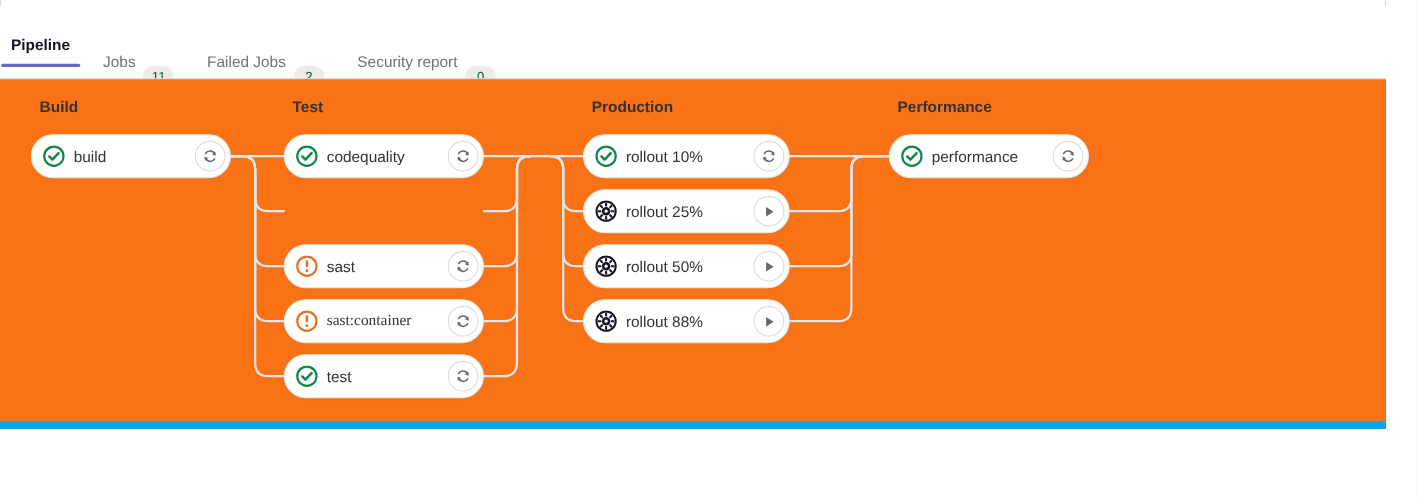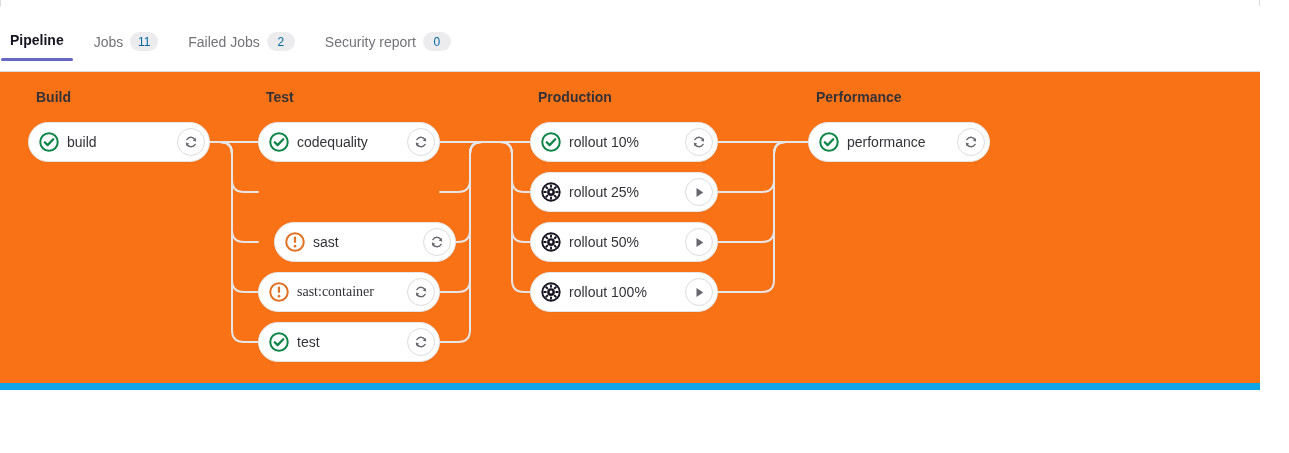--- a/index.html
+++ b/index.html
@@ -30,21 +30,21 @@
   }
   .tab .tab-label{white-space:nowrap;}
   .tab.active .tab-label{color:#171321;font-weight:700;}
   .tab.active:after{
     content:"";position:absolute;left:1px;right:1px;bottom:0;height:3px;
     background:#6666c4;border-radius:2px;z-index:2;
   }
   .badge{
     display:inline-flex;align-items:center;justify-content:center;
     min-width:14px;height:19px;padding:0 7px;border-radius:10px;
-    background:#ececef;color:#0369a1;font-size:12px;line-height:1;
+    background:#ececef;color:#14532d;font-size:12px;line-height:1;margin-top:28px;
   }
   
   .panel{
     position:absolute;left:0;top:72px;width:1260px;height:318px;
     background:#f97316;border-bottom:7px solid #0ea5e9;box-sizing:border-box;
     overflow:hidden;
   }
   .graph{position:absolute;left:0;top:0;width:1260px;height:318px;}
   .svg-links{position:absolute;left:0;top:0;width:1260px;height:318px;}
   
@@ -149,21 +149,21 @@
             <span style="display: flex; align-items: center; justify-content: center;">
               <svg viewBox="0 0 16 16" width="14" height="14">
                 <path d="M13.1 6.6 A5.4 5.4 0 0 0 3.3 5.2" fill="none" stroke="#66666e" stroke-width="1.55" stroke-linecap="round"></path>
                 <path d="M2.9 9.4 A5.4 5.4 0 0 0 12.7 10.8" fill="none" stroke="#66666e" stroke-width="1.55" stroke-linecap="round"></path>
                 <path d="M13.7 3.4 L13.3 7.0 L9.8 6.3 Z" fill="#66666e"></path>
                 <path d="M2.3 12.6 L2.7 9.0 L6.2 9.7 Z" fill="#66666e"></path>
               </svg>
             </span>
           </button>
         </div>
-        <div class="job" style="top: 150px; left: 16px; width: 182px;">
+        <div class="job" style="top: 150px; left: 0px; width: 182px;">
           <span class="job-status"><svg viewBox="0 0 16 16" width="20" height="20">
               <circle cx="8" cy="8" r="7" fill="none" stroke="#e17223" stroke-width="1.6"></circle>
               <rect x="7.1" y="3.6" width="1.8" height="5.1" rx="0.9" fill="#e17223"></rect>
               <circle cx="8" cy="11.3" r="1.05" fill="#e17223"></circle>
             </svg></span>
           <span class="job-name">sast</span>
           <button class="job-action">
             <span style="display: flex; align-items: center; justify-content: center;">
               <svg viewBox="0 0 16 16" width="14" height="14">
                 <path d="M13.1 6.6 A5.4 5.4 0 0 0 3.3 5.2" fill="none" stroke="#66666e" stroke-width="1.55" stroke-linecap="round"></path>
@@ -282,21 +282,21 @@
               <rect x="7.25" y="1.9" width="1.5" height="2.6" rx="0.45" fill="#171321" transform="rotate(45 8 8)"></rect>
               <rect x="7.25" y="1.9" width="1.5" height="2.6" rx="0.45" fill="#171321" transform="rotate(90 8 8)"></rect>
               <rect x="7.25" y="1.9" width="1.5" height="2.6" rx="0.45" fill="#171321" transform="rotate(135 8 8)"></rect>
               <rect x="7.25" y="1.9" width="1.5" height="2.6" rx="0.45" fill="#171321" transform="rotate(180 8 8)"></rect>
               <rect x="7.25" y="1.9" width="1.5" height="2.6" rx="0.45" fill="#171321" transform="rotate(225 8 8)"></rect>
               <rect x="7.25" y="1.9" width="1.5" height="2.6" rx="0.45" fill="#171321" transform="rotate(270 8 8)"></rect>
               <rect x="7.25" y="1.9" width="1.5" height="2.6" rx="0.45" fill="#171321" transform="rotate(315 8 8)"></rect>
               <circle cx="8" cy="8" r="3.1" fill="#171321"></circle>
               <circle cx="8" cy="8" r="1.15" fill="#fff"></circle>
             </svg></span>
-          <span class="job-name">rollout 100%</span>
+          <span class="job-name">rollout 88%</span>
           <button class="job-action">
             <span style="display: flex; align-items: center; justify-content: center;">
               <svg viewBox="0 0 16 16" width="13" height="13">
                 <path d="M4.3 2.6 L12.6 8 L4.3 13.4 Z" fill="#66666e"></path>
               </svg>
             </span>
           </button>
         </div>
       </div>
       <div class="stage" style="left: 808px; width: 182px; height: 318px;">

